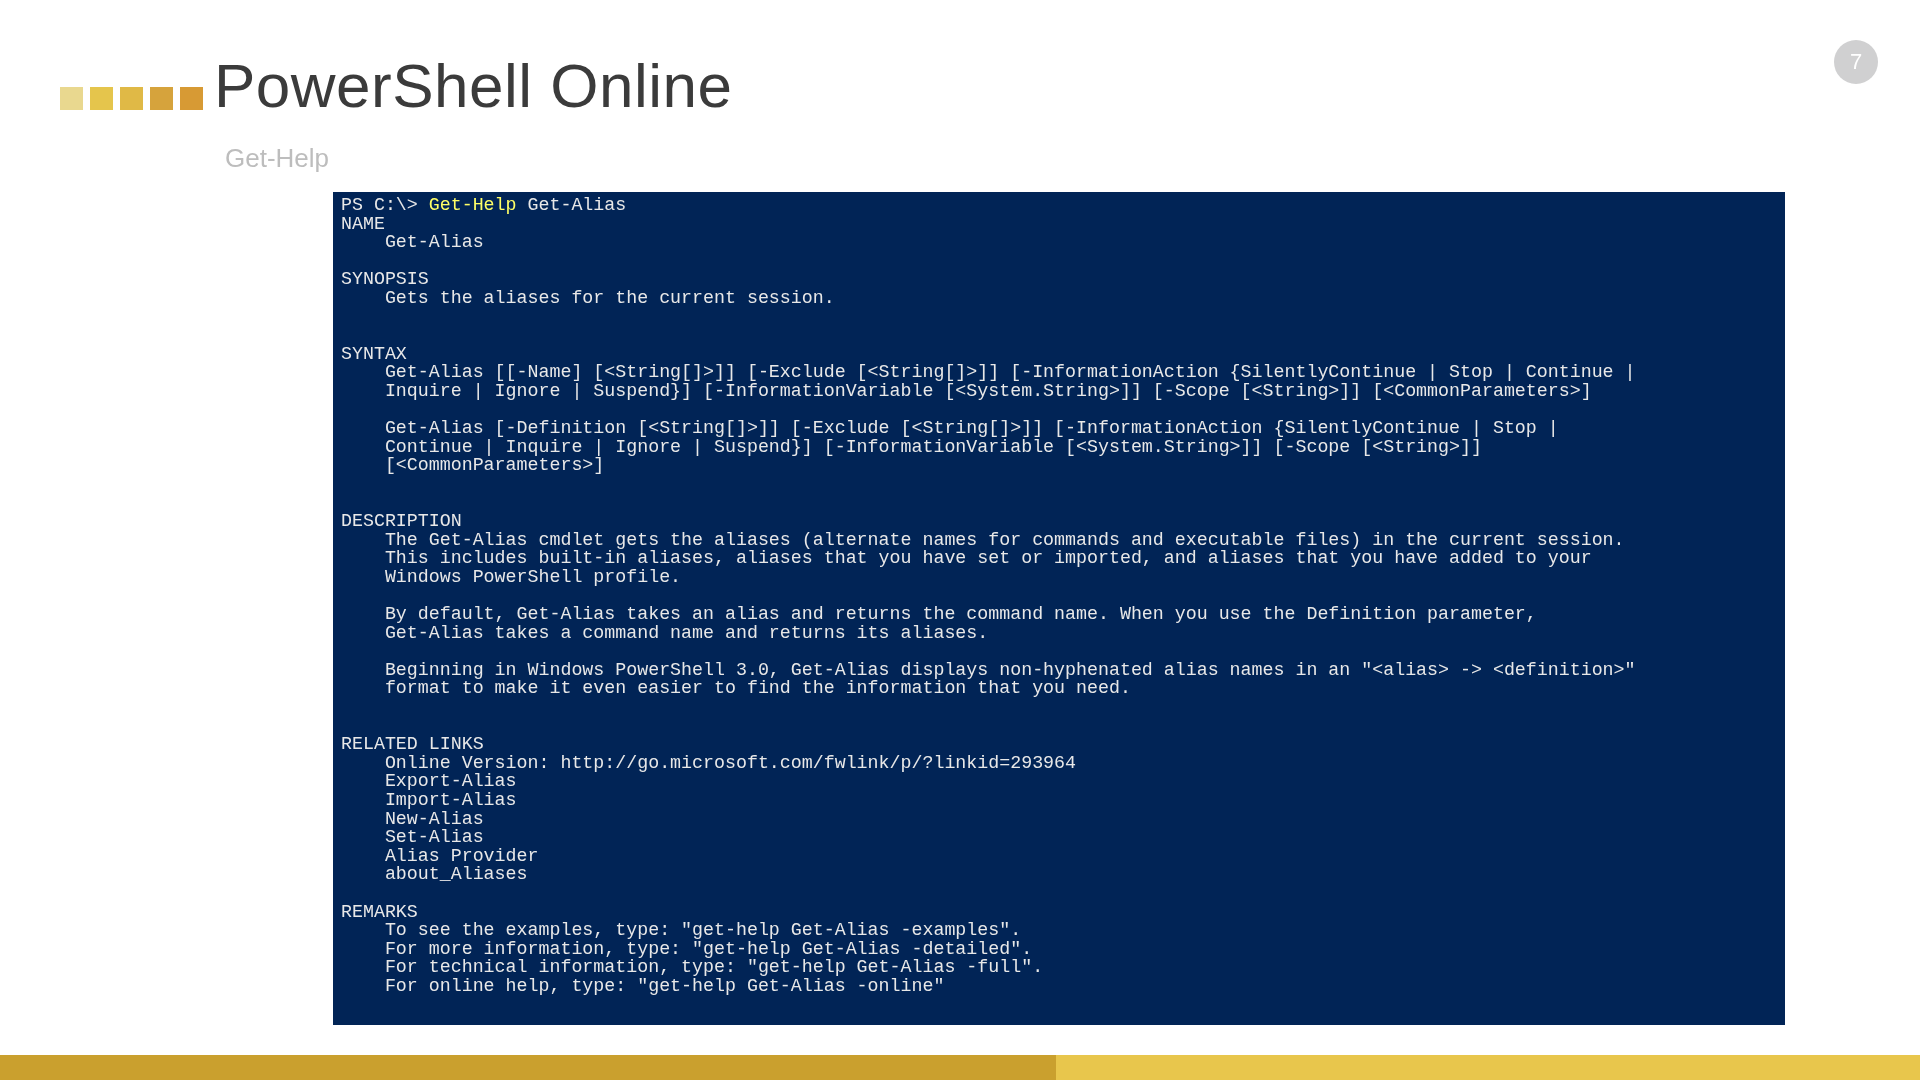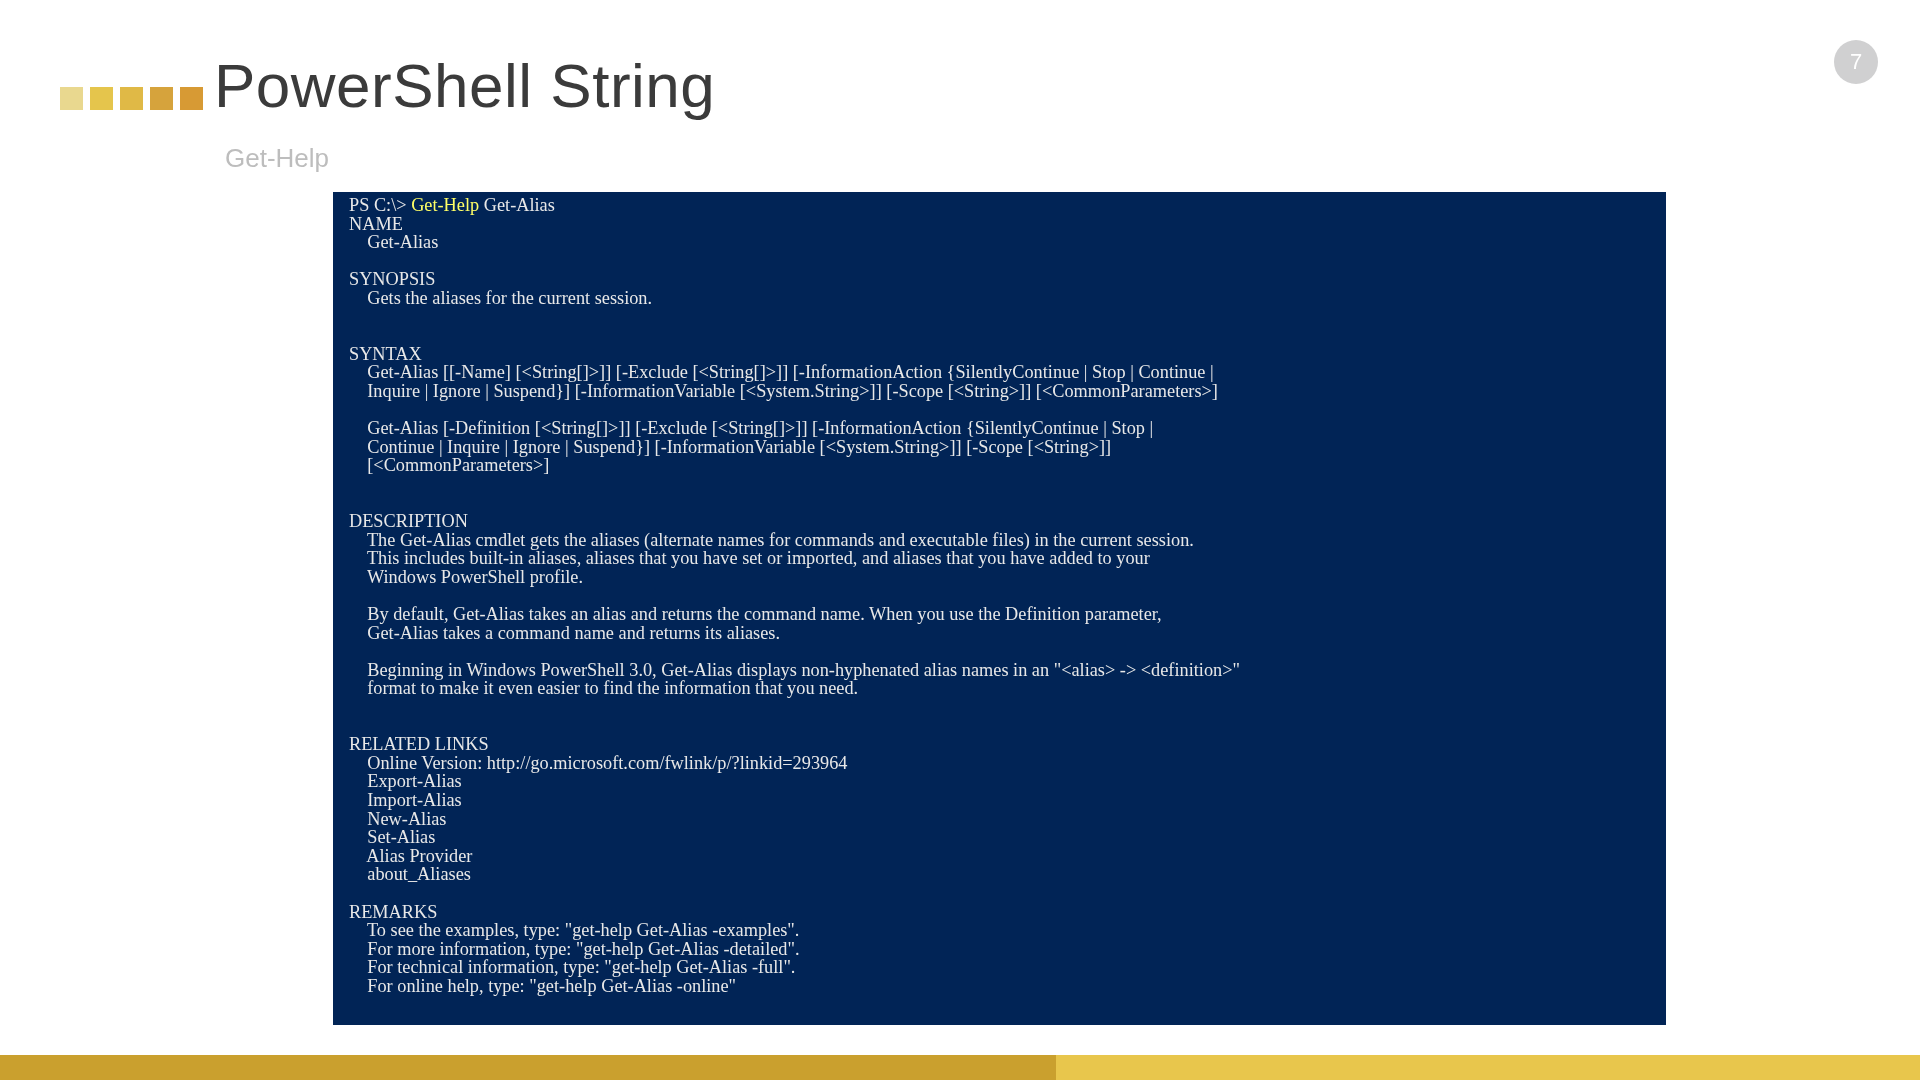--- a/index.html
+++ b/index.html
@@ -62,30 +62,30 @@
     top: 143px;
     font-size: 26px;
     color: #bdbdbd;
     font-weight: 400;
   }
 
   .console {
     position: absolute;
     left: 333px;
     top: 192px;
-    width: 1333px;
+    width: 1452px;
     height: 833px;
     background: #012456;
     color: #e8e8e8;
-    font-family: Liberation Serif, serif;
+    font-family: Liberation Mono, monospace;
     font-size: 18.3px;
     line-height: 18.6px;
     white-space: pre;
     overflow: hidden;
-    padding: 4px 0 0 16px;
+    padding: 4px 0 0 8px;
     box-sizing: border-box;
   }
 
   .console .prompt { color: #e8e8e8; }
   .console .cmd    { color: #ffff66; }
   .console .body   { color: #e8e8e8; }
 
   .footer-bar {
     position: absolute;
     left: 0;
@@ -103,21 +103,21 @@
 <div class="page-number">7</div>
 
 <div class="decor-squares">
   <span class="sq1"></span>
   <span class="sq2"></span>
   <span class="sq3"></span>
   <span class="sq4"></span>
   <span class="sq5"></span>
 </div>
 
-<div class="title">PowerShell String</div>
+<div class="title">PowerShell Online</div>
 
 <div class="subtitle">Get-Help</div>
 
 <div class="console"><span class="prompt">PS C:\&gt; </span><span class="cmd">Get-Help</span><span class="body"> Get-Alias</span><span class="body">
 NAME
     Get-Alias
 
 SYNOPSIS
     Gets the aliases for the current session.
 

